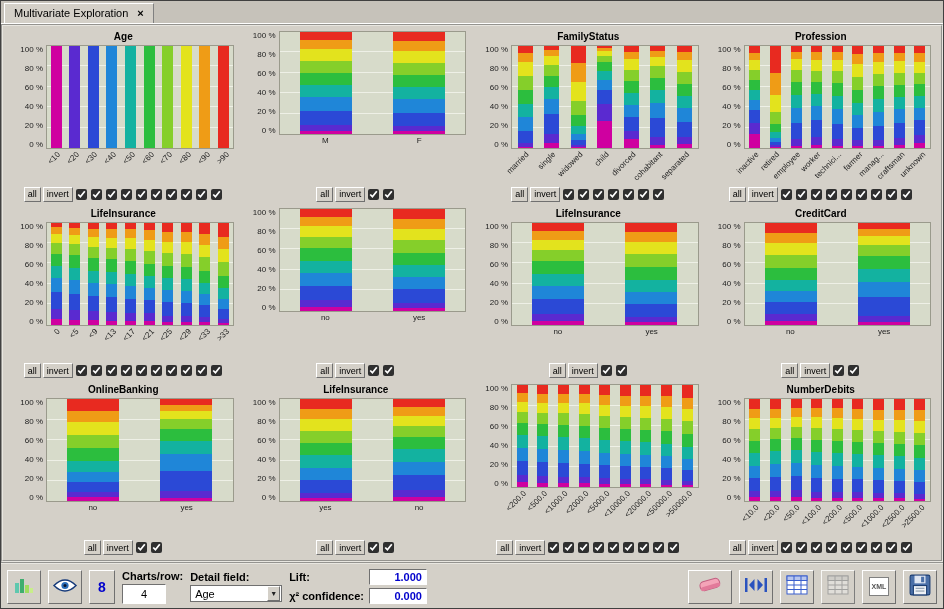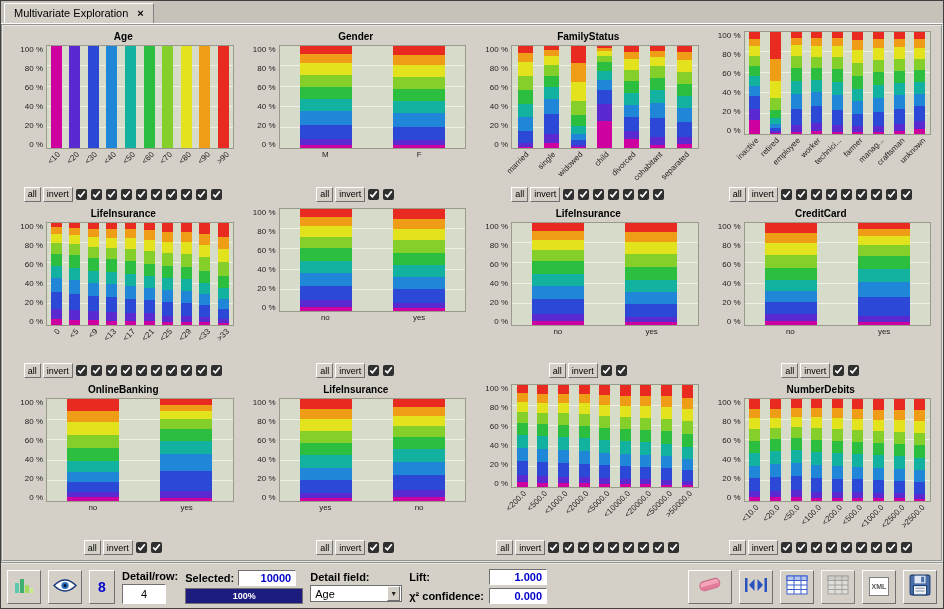--- a/index.html
+++ b/index.html
@@ -214,21 +214,20 @@
           <input type="checkbox" checked="" style="">
           <input type="checkbox" checked="" style="">
           <input type="checkbox" checked="" style="">
           <input type="checkbox" checked="" style="">
           <input type="checkbox" checked="" style="">
           <input type="checkbox" checked="" style="">
           <input type="checkbox" checked="" style="">
         </div>
       </div>
       <div class="cell">
-        <div class="chart-title">Gender</div>
         <div class="chart-body">
           <div class="yaxis">
             <span>100 %</span>
             <span>80 %</span>
             <span>60 %</span>
             <span>40 %</span>
             <span>20 %</span>
             <span>0 %</span>
           </div>
           <div class="plotwrap">
@@ -434,20 +433,21 @@
           <input type="checkbox" checked="" style="">
           <input type="checkbox" checked="" style="">
           <input type="checkbox" checked="" style="">
           <input type="checkbox" checked="" style="">
           <input type="checkbox" checked="" style="">
           <input type="checkbox" checked="" style="">
           <input type="checkbox" checked="" style="">
         </div>
       </div>
       <div class="cell">
+        <div class="chart-title">Profession</div>
         <div class="chart-body">
           <div class="yaxis">
             <span>100 %</span>
             <span>80 %</span>
             <span>60 %</span>
             <span>40 %</span>
             <span>20 %</span>
             <span>0 %</span>
           </div>
           <div class="plotwrap">
@@ -1563,35 +1563,24 @@
       <svg width="26" height="15" viewBox="0 0 26 15">
         <path d="M2 7.5 Q13 -3.5 24 7.5 Q13 18.5 2 7.5 Z" fill="#ffffff" stroke="#163a7a" stroke-width="1.5"></path>
         <circle cx="13" cy="7.5" r="3.6" fill="#2a6ebb"></circle>
         <circle cx="13" cy="7.5" r="1.5" fill="#08142e"></circle>
       </svg>
     </span>
   </button>
   <div class="badge">8</div>
 
   <div class="group">
-    <div class="lbl" style="text-align:center;">Detail/row:</div>
+    <div class="lbl" style="text-align:center;">Charts/row:</div>
     <input class="num" value="4" style="">
   </div>
 
-  <div class="group">
-    <div class="row">
-      <span class="lbl">Selected:</span>
-      <span class="valbox">10000</span>
-    </div>
-    <div class="progress">
-      <div class="fill">
-        <span>100%</span>
-      </div>
-    </div>
-  </div>
 
   <div class="group">
     <div class="lbl">Detail field:</div>
     <div class="select">
       <span>Age</span>
       <span class="arrow">▼</span>
     </div>
   </div>
 
   <div class="liftgrid">

